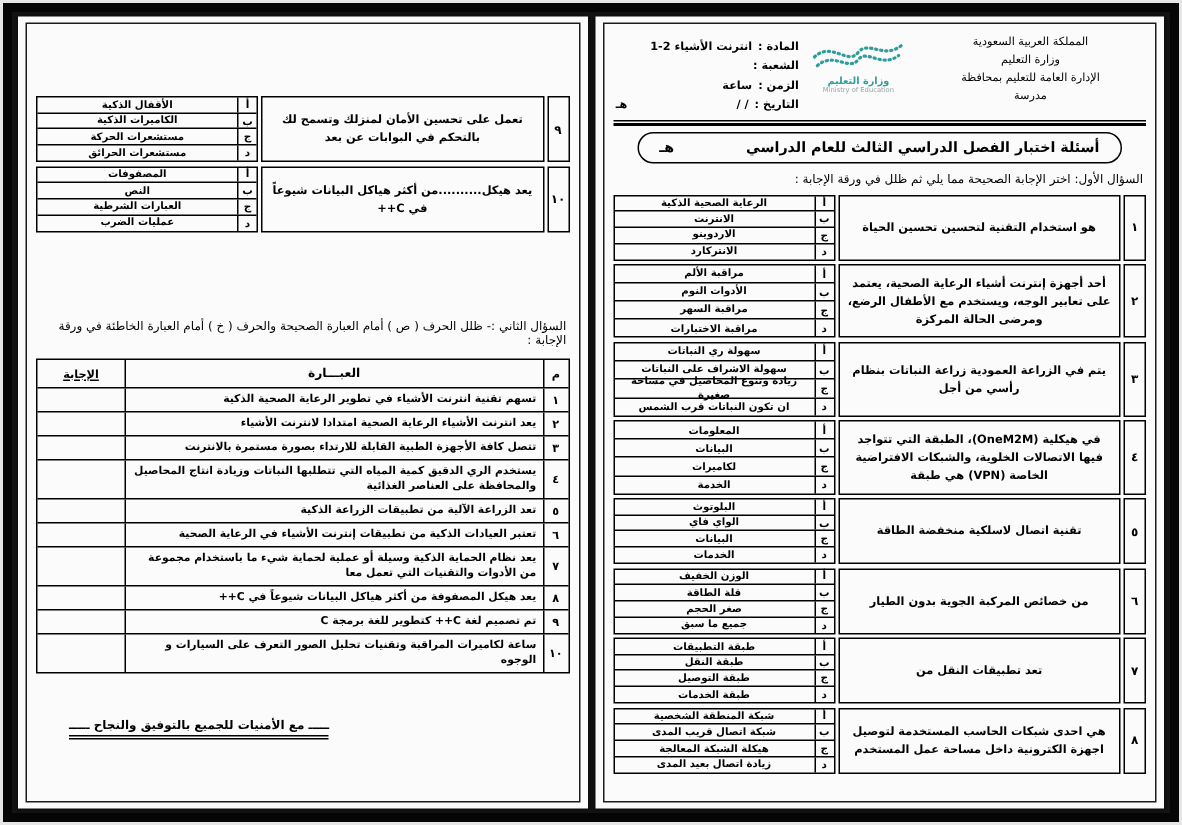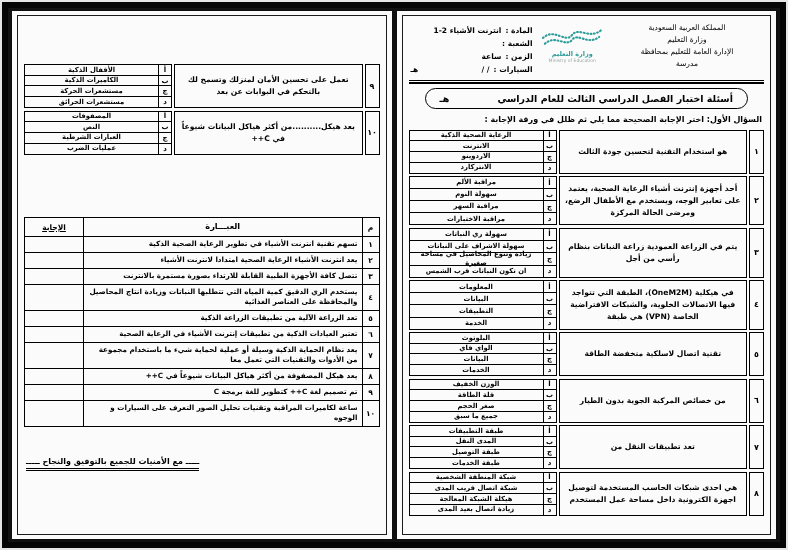--- a/index.html
+++ b/index.html
@@ -41,21 +41,21 @@
   .fields { width: 122px; font-size: 7.5px; font-weight: bold; line-height: 1.75; padding-top: 2px; }
   .fields .frow { display: flex; gap: 4px; }
   .fields .hijri { margin-right: auto; }
   .rule { border-top: 1.2px solid #000; border-bottom: 2.2px solid #000; height: 4px; margin: 3px 0 4px; }
   .banner {
     border: 1.7px solid #000; border-radius: 14px;
     width: 91%; margin: 2px auto 6px; padding: 4px 8px;
     display: flex; justify-content: center; align-items: center; gap: 48px;
     font-size: 9.5px; font-weight: bold;
   }
-  .instr { font-size: 8px; font-weight: bold; margin: 4px 2px 6px; text-align: right; }
+  .instr { font-size: 8px; font-weight: normal; margin: 4px 2px 6px; text-align: right; }
   
   .q { display: flex; gap: 2px; margin-bottom: 2.5px; min-height: 44px; }
   .q > .num {
     width: 15px; flex: none; border: 1.6px solid #000;
     display: flex; align-items: center; justify-content: center;
     font-size: 8px; font-weight: bold;
   }
   .q > .qtext {
     flex: 1; border: 1.6px solid #000;
     display: flex; align-items: center; justify-content: center;
@@ -91,21 +91,21 @@
     display: flex; align-items: center;
     font-size: 7.2px; font-weight: bold; padding: 2px 4px;
     line-height: 1.45; text-align: right;
   }
   .t2 .c-ans { width: 58px; flex: none; }
   .t2 .head { min-height: 19px; }
   .t2 .head .c-st { justify-content: center; font-size: 8.2px; }
   .t2 .head .c-ans { display: flex; align-items: center; justify-content: center; font-size: 7.5px; font-weight: bold; text-decoration: underline; }
   .footer {
     width: fit-content;
-    margin: 30px auto 0 2px;
+    margin: 30px auto 0 22px;
     font-size: 8px; font-weight: bold;
     border-bottom: 3px double #000;
     padding-bottom: 2px;
   }
 </style>
 </head>
 <body>
 
 <div class="frame">
 
@@ -134,39 +134,39 @@
           </div>
           <div class="frow">
             <span>الشعبة :</span>
             <span></span>
           </div>
           <div class="frow">
             <span>الزمن :</span>
             <span>ساعة</span>
           </div>
           <div class="frow">
-            <span>السيارات :</span>
+            <span>التاريخ :</span>
             <span>/        /</span>
             <span class="hijri">هـ</span>
           </div>
         </div>
       </div>
 
       <div class="rule"></div>
 
       <div class="banner">
         <span>أسئلة اختبار الفصل الدراسي الثالث للعام الدراسي</span>
         <span>هـ</span>
       </div>
 
       <div class="instr">السؤال الأول: اختر الإجابة الصحيحة مما يلي ثم ظلل في ورقة الإجابة :</div>
 
       <div class="q">
         <div class="num">١</div>
-        <div class="qtext">هو استخدام التقنية لتحسين جودة الثالث</div>
+        <div class="qtext">هو استخدام التقنية لتحسين تحسين الحياة</div>
         <div class="opts">
           <div class="opt">
               <div class="k">أ</div>
               <div class="v">الرعاية الصحية الذكية</div>
             </div>
           <div class="opt">
               <div class="k">ب</div>
               <div class="v">الانترنت</div>
             </div>
           <div class="opt">
@@ -183,21 +183,21 @@
       <div class="q">
         <div class="num">٢</div>
         <div class="qtext">أحد أجهزة إنترنت أشياء الرعاية الصحية، يعتمد على تعابير الوجه، ويستخدم مع الأطفال الرضع، ومرضى الحالة المركزة</div>
         <div class="opts">
           <div class="opt">
               <div class="k">أ</div>
               <div class="v">مراقبة الألم</div>
             </div>
           <div class="opt">
               <div class="k">ب</div>
-              <div class="v">سهولة النوم</div>
+              <div class="v">الأدوات النوم</div>
             </div>
           <div class="opt">
               <div class="k">ج</div>
               <div class="v">مراقبة السهر</div>
             </div>
           <div class="opt">
               <div class="k">د</div>
               <div class="v">مراقبة الاختبارات</div>
             </div>
         </div>
@@ -233,21 +233,21 @@
           <div class="opt">
               <div class="k">أ</div>
               <div class="v">المعلومات</div>
             </div>
           <div class="opt">
               <div class="k">ب</div>
               <div class="v">البيانات</div>
             </div>
           <div class="opt">
               <div class="k">ج</div>
-              <div class="v">التطبيقات</div>
+              <div class="v">لكاميرات</div>
             </div>
           <div class="opt">
               <div class="k">د</div>
               <div class="v">الخدمة</div>
             </div>
         </div>
       </div>
 
       <div class="q">
         <div class="num">٥</div>
@@ -298,21 +298,21 @@
       <div class="q">
         <div class="num">٧</div>
         <div class="qtext">تعد تطبيقات النقل من</div>
         <div class="opts">
           <div class="opt">
               <div class="k">أ</div>
               <div class="v">طبقة التطبيقات</div>
             </div>
           <div class="opt">
               <div class="k">ب</div>
-              <div class="v">المدى النقل</div>
+              <div class="v">طبقة النقل</div>
             </div>
           <div class="opt">
               <div class="k">ج</div>
               <div class="v">طبقة التوصيل</div>
             </div>
           <div class="opt">
               <div class="k">د</div>
               <div class="v">طبقة الخدمات</div>
             </div>
         </div>
@@ -391,20 +391,21 @@
             <div class="opt">
                 <div class="k">د</div>
                 <div class="v">عمليات الضرب</div>
               </div>
           </div>
         </div>
       </div>
 
       <div class="gap2"></div>
 
+      <div class="instr">السؤال الثاني :- ظلل الحرف ( ص ) أمام العبارة الصحيحة والحرف ( خ ) أمام العبارة الخاطئة في ورقة الإجابة :</div>
 
       <div class="t2">
         <div class="row head">
           <div class="c-num">م</div>
           <div class="c-st">العبـــارة</div>
           <div class="c-ans">الإجابة</div>
         </div>
         <div class="row">
             <div class="c-num">١</div>
             <div class="c-st">تسهم تقنية انترنت الأشياء في تطوير الرعاية الصحية الذكية</div>

